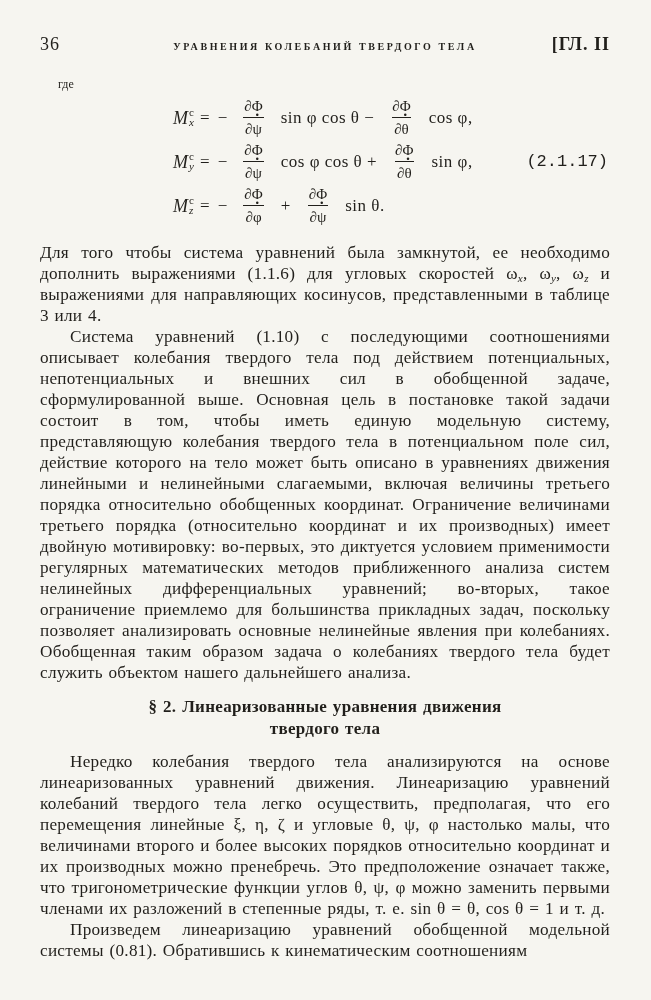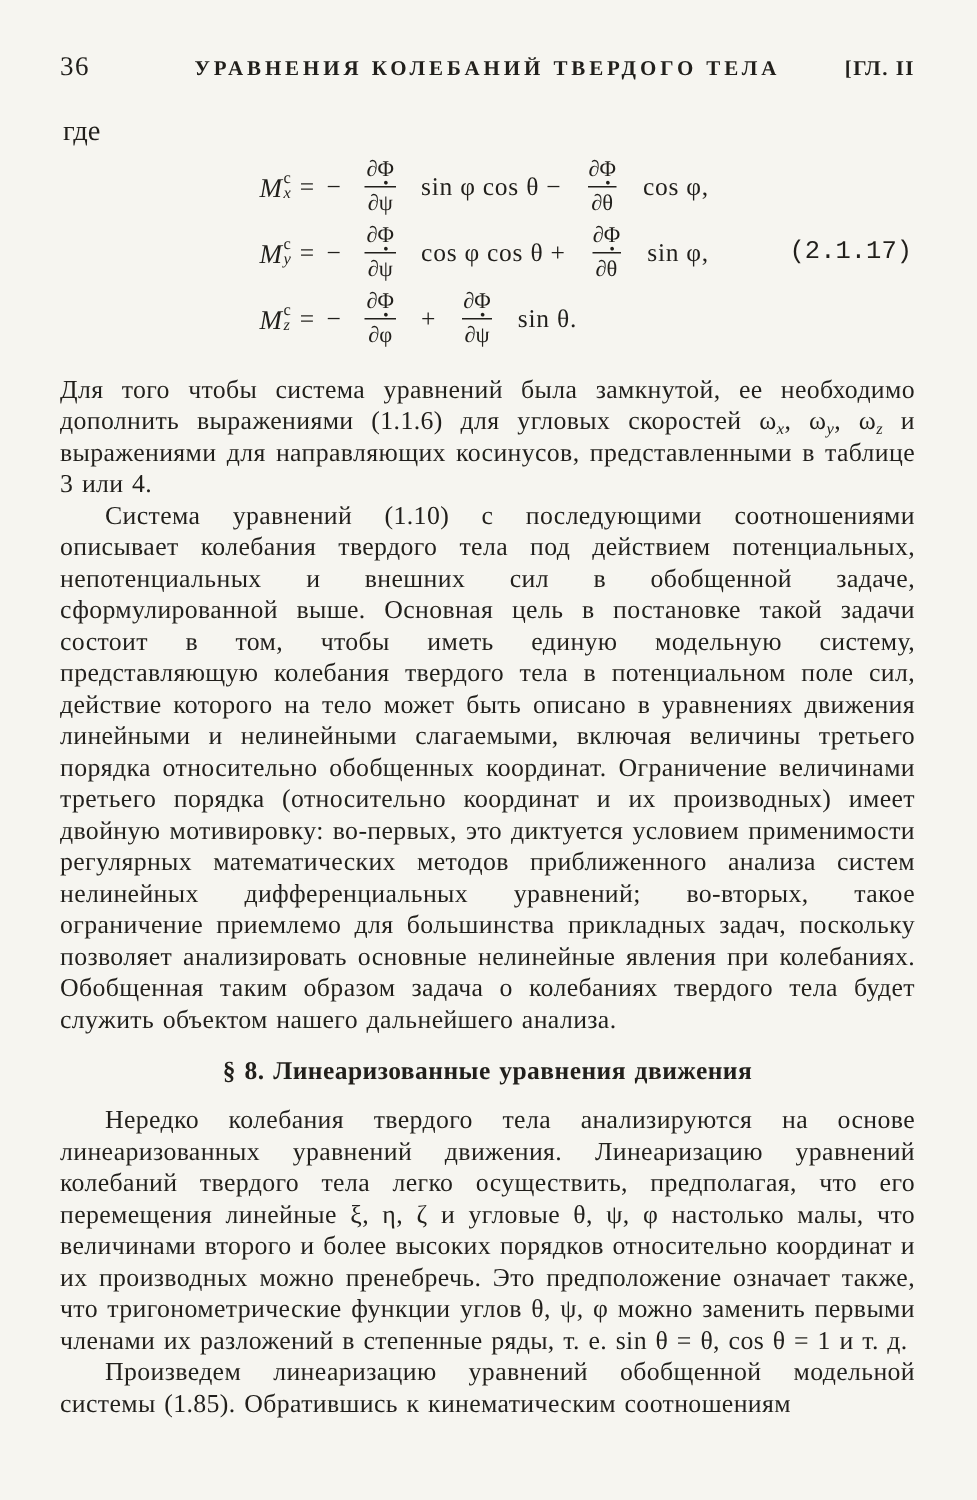--- a/index.html
+++ b/index.html
@@ -9,25 +9,25 @@
     color: #211f1b;
     font-family: "Liberation Serif", "DejaVu Serif", serif;
     overflow: hidden;
     -webkit-font-smoothing: antialiased;
   }
   .page { padding: 34px 41px 0 40px; position: relative; }
 
   
   .hdr { display: flex; align-items: baseline; font-family: Liberation Serif, serif; }
   .hdr .pn { font-size: 18px; width: 90px; letter-spacing: 1px; }
-  .hdr .rt { flex: 1; text-align: center; font-size: 14px; font-weight: bold; letter-spacing: 2.6px; white-space: nowrap; }
-  .hdr .ch { width: 90px; text-align: right; font-size: 14px; font-weight: bold; letter-spacing: 1px; }
+  .hdr .rt { flex: 1; text-align: center; font-size: 10px; font-weight: bold; letter-spacing: 2.6px; white-space: nowrap; }
+  .hdr .ch { width: 90px; text-align: right; font-size: 18px; font-weight: bold; letter-spacing: 1px; }
 
   
-  .leadin { font-size: 19px; margin: 22px 0 0 2px; }
+  .leadin { font-size: 12px; margin: 22px 0 0 18px; }
 
   
   .eqs { position: relative; margin-top: 4px; height: 134px; }
   .eq-col { margin-left: 133px; }
   .eq-row { display: flex; align-items: center; height: 44px; font-size: 17px; white-space: nowrap; }
   .eq-lhs { font-style: italic; font-size: 18px; display: inline-flex; align-items: center; }
   .supsub { display: inline-flex; flex-direction: column; font-size: 11px; line-height: 10px; font-style: normal; margin-left: 1px; margin-top: -2px; }
   .ss-sub { font-style: italic; }
   .eq-op { margin: 0 7px 0 6px; letter-spacing: 2px; }
   .frac { display: inline-flex; flex-direction: column; align-items: center; font-size: 15px; line-height: 1; margin: 0 6px; }
@@ -130,22 +130,23 @@
     <span class="eq-num">(2.1.17)</span>
   </div>
 
   <div class="bodytext">
 
     <p class="noind"><span>Для того чтобы система уравнений была замкнутой, ее необходимо дополнить выражениями (1.1.6) для угловых скоростей </span><span><span>ω</span><sub class="gs">x</sub></span><span>, </span><span><span>ω</span><sub class="gs">y</sub></span><span>, </span><span><span>ω</span><sub class="gs">z</sub></span><span> и выражениями для направляющих косинусов, представленными в таблице 3 или 4.</span></p>
 
     <p>Система уравнений (1.10) с последующими соотношениями описывает колебания твердого тела под действием потенциальных, непотенциальных и внешних сил в обобщенной задаче, сформулированной выше. Основная цель в постановке такой задачи состоит в том, чтобы иметь единую модельную систему, представляющую колебания твердого тела в потенциальном поле сил, действие которого на тело может быть описано в уравнениях движения линейными и нелинейными слагаемыми, включая величины третьего порядка относительно обобщенных координат. Ограничение величинами третьего порядка (относительно координат и их производных) имеет двойную мотивировку: во-первых, это диктуется условием применимости регулярных математических методов приближенного анализа систем нелинейных дифференциальных уравнений; во-вторых, такое ограничение приемлемо для большинства прикладных задач, поскольку позволяет анализировать основные нелинейные явления при колебаниях. Обобщенная таким образом задача о колебаниях твердого тела будет служить объектом нашего дальнейшего анализа.</p>
 
     <div class="sect">
-      <div>§ 8. Линеаризованные уравнения движения</div>
+      <div>§ 2. Линеаризованные уравнения движения</div>
+      <div>твердого тела</div>
     </div>
 
     <p>Нередко колебания твердого тела анализируются на основе линеаризованных уравнений движения. Линеаризацию уравнений колебаний твердого тела легко осуществить, предполагая, что его перемещения линейные ξ, η, ζ и угловые θ, ψ, φ настолько малы, что величинами второго и более высоких порядков относительно координат и их производных можно пренебречь. Это предположение означает также, что тригонометрические функции углов θ, ψ, φ можно заменить первыми членами их разложений в степенные ряды, т. е. sin θ = θ, cos θ = 1 и т. д.</p>
 
-    <p>Произведем линеаризацию уравнений обобщенной модельной системы (1.85). Обратившись к кинематическим соотношениям</p>
+    <p>Произведем линеаризацию уравнений обобщенной модельной системы (0.81). Обратившись к кинематическим соотношениям</p>
 
   </div>
 
 </div>
 
 </body></html>

